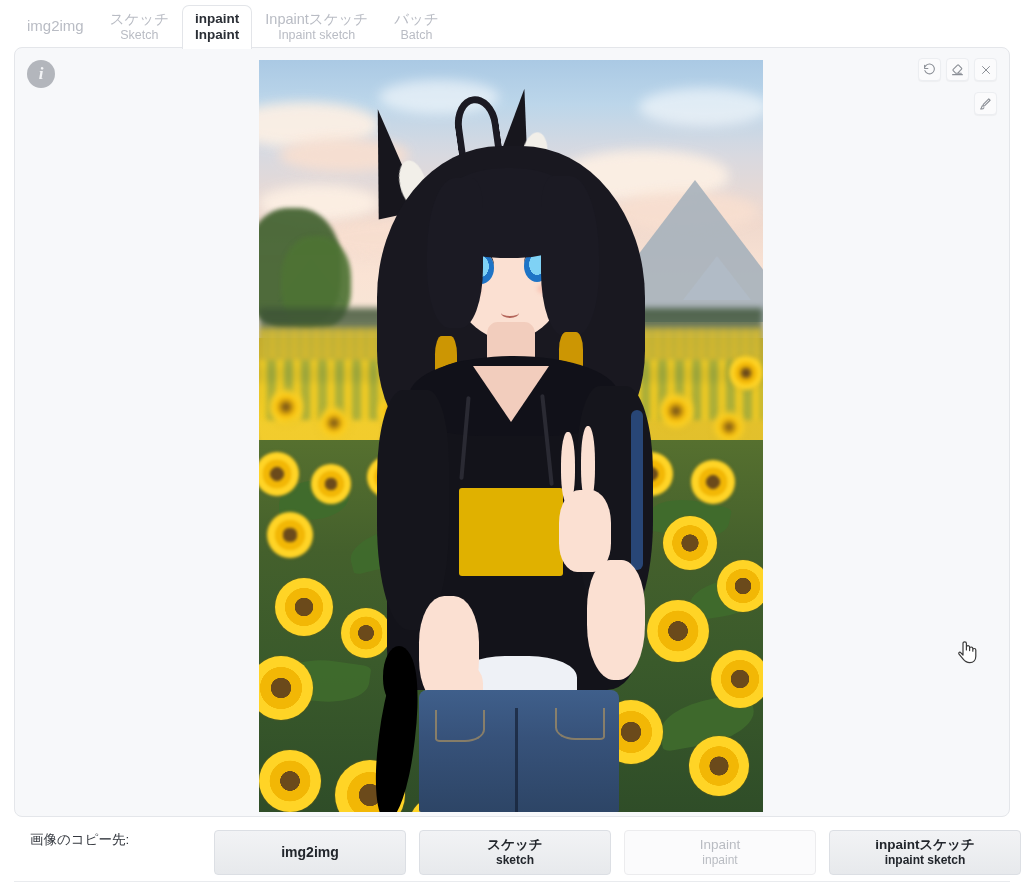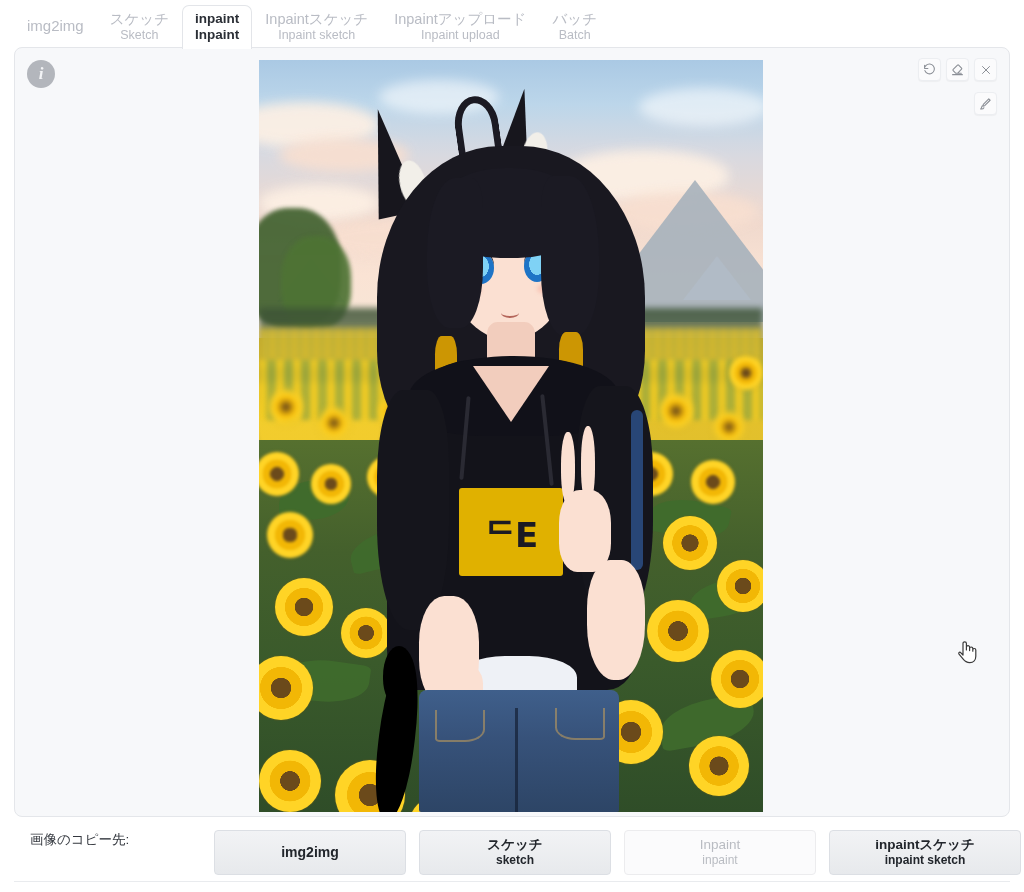--- a/index.html
+++ b/index.html
@@ -341,24 +341,20 @@
       <span class="jp">スケッチ</span>
       <span class="en">Sketch</span>
     </div>
     <div class="tab active">
       <span class="jp">inpaint</span>
       <span class="en">Inpaint</span>
     </div>
     <div class="tab">
       <span class="jp">Inpaintスケッチ</span>
       <span class="en">Inpaint sketch</span>
-    </div>
-    <div class="tab">
-      <span class="jp">Inpaintアップロード</span>
-      <span class="en">Inpaint upload</span>
     </div>
     <div class="tab">
       <span class="jp">バッチ</span>
       <span class="en">Batch</span>
     </div>
   </div>
 
   <div class="panel">
 
     <div class="info-badge">i</div>
@@ -495,23 +491,20 @@
 
         <div style="left:204px;top:336px;width:4px;height:84px;background:#2a2a33;border-radius:2px;transform:rotate(5deg);"></div>
         <div style="left:286px;top:334px;width:4px;height:92px;background:#2a2a33;border-radius:2px;transform:rotate(-6deg);"></div>
 
         <div class="sleeve" style="left:118px;top:330px;width:72px;height:240px;border-radius:36% 30% 44% 44%;"></div>
         <div class="sleeve" style="left:318px;top:326px;width:76px;height:240px;border-radius:30% 36% 44% 44%;"></div>
 
         <div style="left:372px;top:350px;width:12px;height:160px;background:#2c4f86;border-radius:6px;opacity:.85;"></div>
 
         <div class="logo-box" style="left:200px;top:428px;width:104px;height:88px;"></div>
-        <div style="left:206px;top:452px;width:92px;height:44px;display:flex;align-items:center;justify-content:center;">
-          <span class="logo-mark">ᄃE</span>
-        </div>
 
         <div class="arm" style="left:328px;top:500px;width:58px;height:120px;border-radius:40% 40% 46% 46%;"></div>
         <div class="hand" style="left:300px;top:430px;width:52px;height:82px;"></div>
         <div class="finger" style="left:302px;top:372px;width:14px;height:72px;"></div>
         <div class="finger" style="left:322px;top:366px;width:14px;height:78px;"></div>
 
         <div class="shirt-white" style="left:198px;top:596px;width:120px;height:54px;"></div>
 
         <div class="arm" style="left:160px;top:536px;width:60px;height:110px;border-radius:42%;"></div>
         <div class="hand" style="left:168px;top:602px;width:56px;height:56px;border-radius:38%;"></div>

